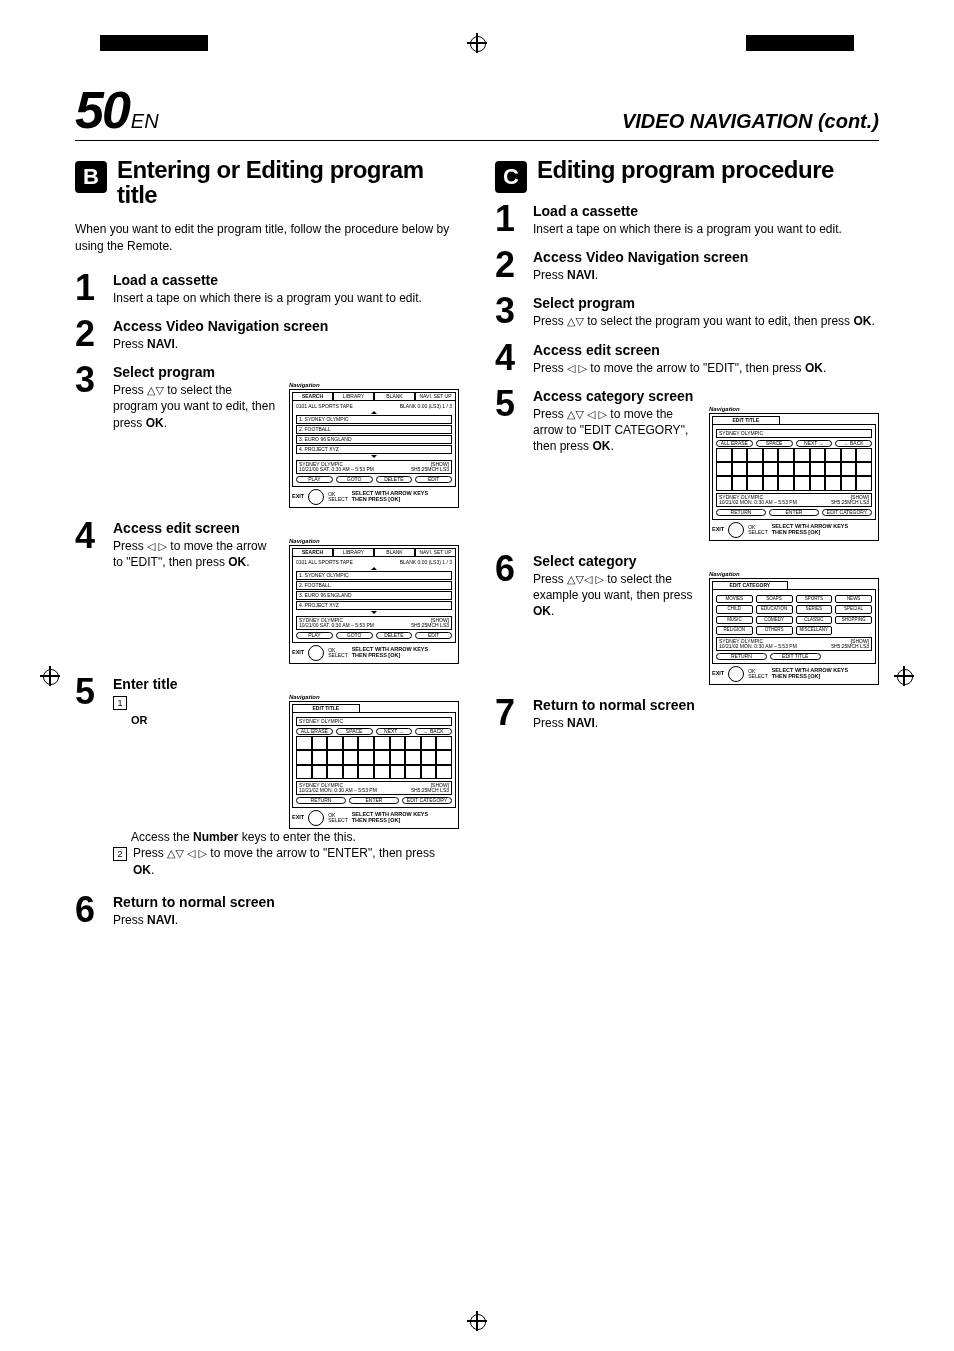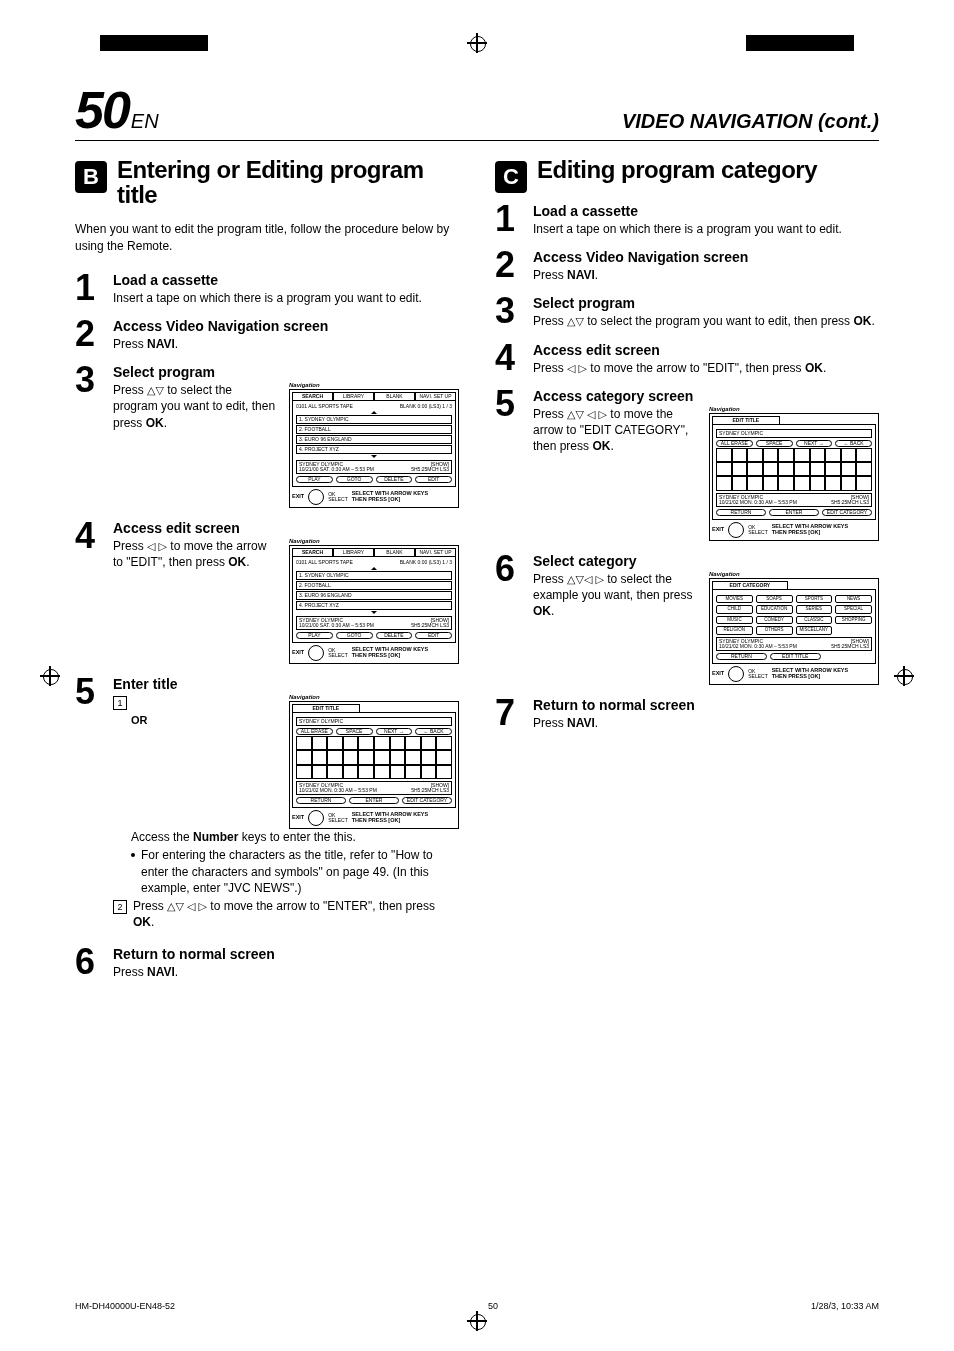--- a/index.html
+++ b/index.html
@@ -619,24 +619,20 @@
                   <span style="font-size:5px;white-space:pre-line"><span>OK</span><br><span>SELECT</span></span>
                   <span class="ftxt" style="white-space:pre-line">SELECT WITH ARROW KEYS
 THEN PRESS [OK]</span>
                 </div>
               </div>
             </div>
           </div>
           <div class="txt" style="margin-left:18px">
             <span>Access the </span><span class="bold">Number</span><span> </span><span> keys to enter the this.</span>
           </div>
-          <div class="bullet">
-            <div class="bdot"></div>
-            <div class="btxt">For entering the characters as the title, refer to "How to enter the characters and symbols" on page 49. (In this example, enter "JVC NEWS".)</div>
-          </div>
           <div class="sub-item">
             <span class="sub-num-box">2</span>
             <span class="sitxt">
               <span>Press </span><span class="arrow-glyph arr-inline">△▽ ◁ ▷</span><span> to move the arrow to "ENTER", then press </span><span class="bold">OK</span><span>.</span>
             </span>
           </div>
         </div>
       </div>
 
       <div class="step">
@@ -646,21 +642,21 @@
           <div class="txt">
             <span>Press </span><span class="bold">NAVI</span><span>.</span>
           </div>
         </div>
       </div>
     </div>
 
     <div class="col">
       <div class="sect">
         <div class="sect-badge">C</div>
-        <div class="sect-title">Editing program category</div>
+        <div class="sect-title">Editing program procedure</div>
       </div>
 
       <div class="step">
         <div class="num">1</div>
         <div class="body">
           <div class="hd">Load a cassette</div>
           <div class="txt">Insert a tape on which there is a program you want to edit.</div>
         </div>
       </div>
 
@@ -839,21 +835,16 @@
         <div class="body">
           <div class="hd">Return to normal screen</div>
           <div class="txt">
             <span>Press </span><span class="bold">NAVI</span><span>.</span>
           </div>
         </div>
       </div>
     </div>
   </div>
 
-  <div class="footer">
-    <span>HM-DH40000U-EN48-52</span>
-    <span>50</span>
-    <span>1/28/3, 10:33 AM</span>
-  </div>
   <div class="bot-cross">
       <div class="ccir"></div>
     </div>
 </div>
 
 </body></html>

